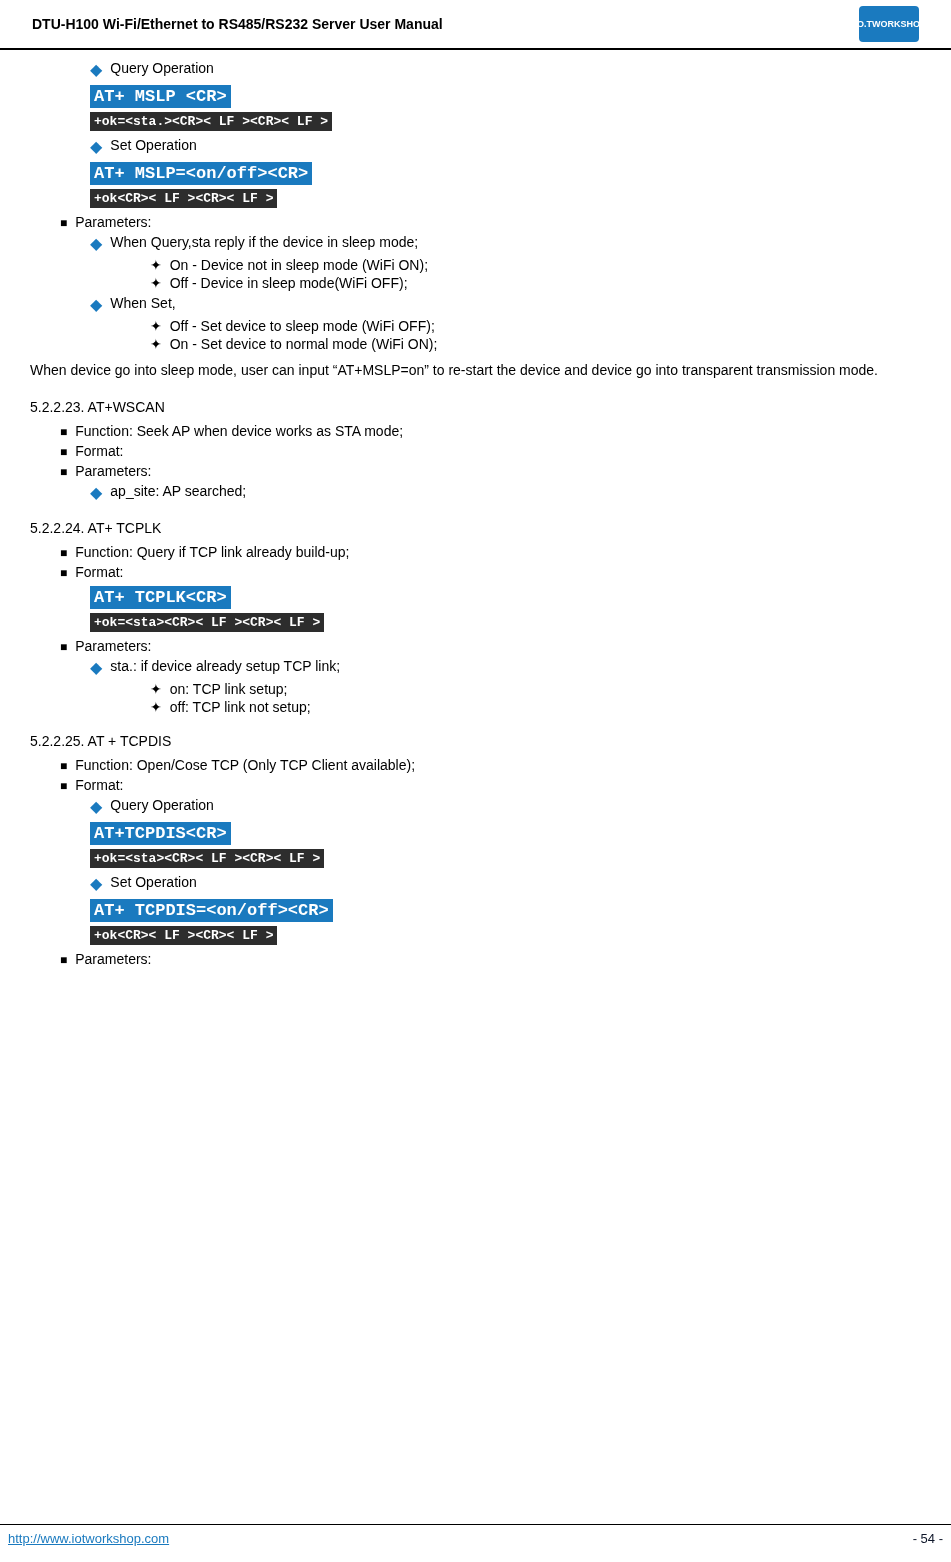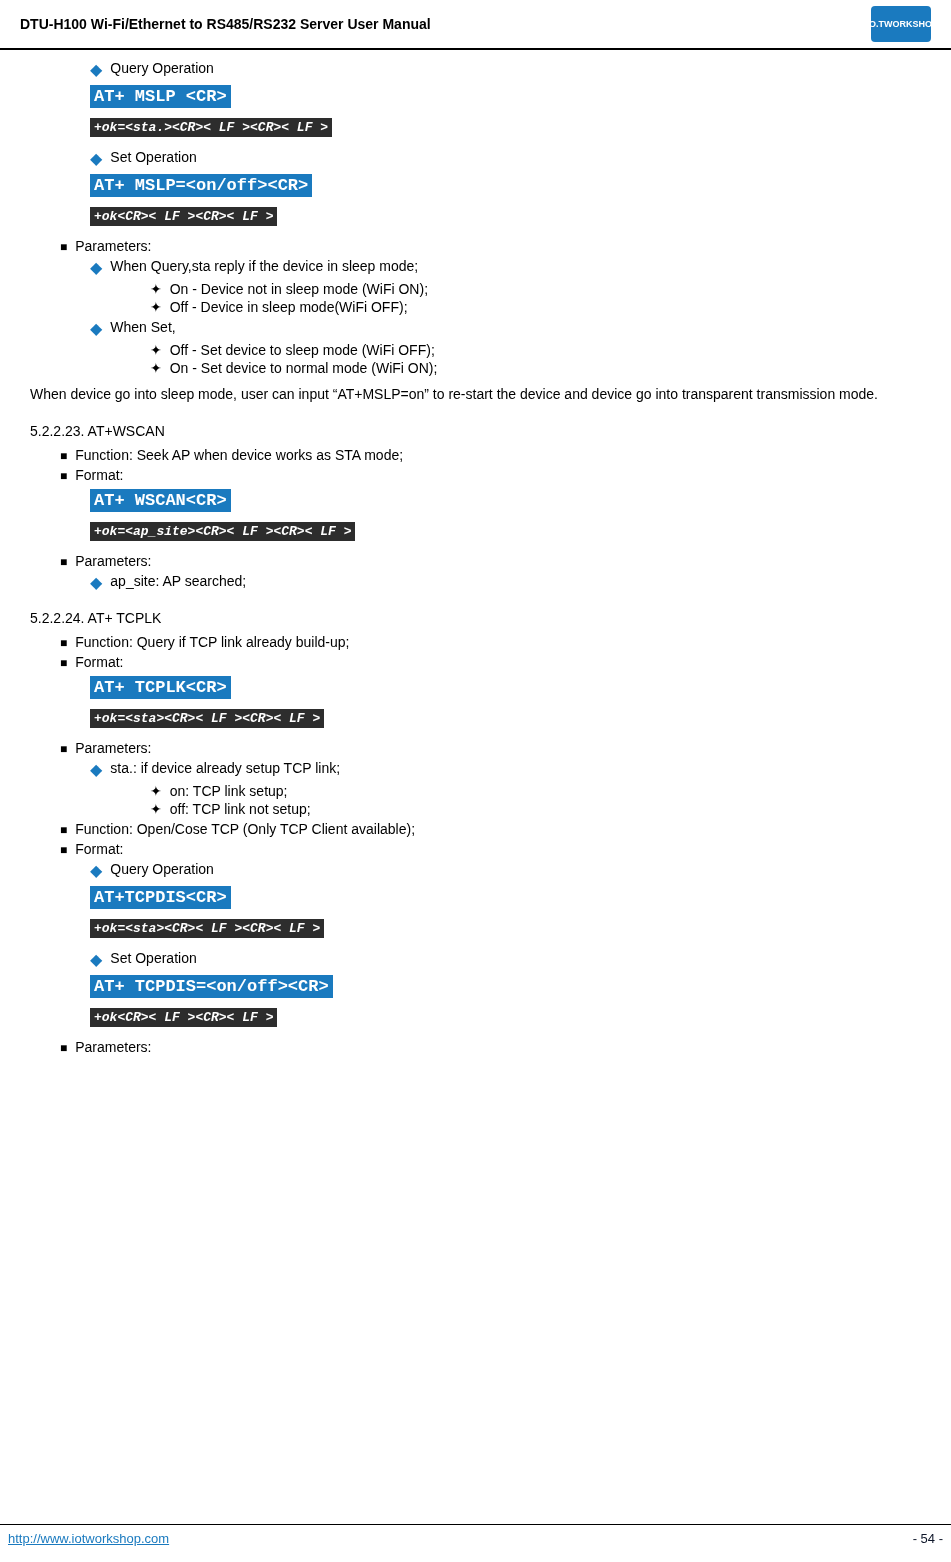--- a/index.html
+++ b/index.html
@@ -10,21 +10,21 @@
       background: #fff;
       width: 951px;
       min-height: 1562px;
       position: relative;
     }
     .page-header {
       display: flex;
       justify-content: space-between;
       align-items: center;
       border-bottom: 2px solid #000;
-      padding: 6px 20px;
+      padding: 6px 32px;
       margin-bottom: 10px;
     }
     .header-title {
       font-size: 14px;
       font-weight: bold;
     }
     .logo-box {
       width: 60px;
       height: 36px;
       background: #1a7abf;
@@ -52,22 +52,21 @@
       margin: 2px 0;
     }
     .highlight-dark {
       background: #2d2d2d;
       color: #fff;
       font-weight: bold;
       font-family: 'Courier New', monospace;
       font-size: 13px;
       padding: 2px 4px;
       display: inline-block;
-      margin: 8px 0;
-      font-style: italic;
+      margin: 2px 0;
     }
     .code-block {
       margin: 4px 0 4px 60px;
     }
     .diamond-item {
       display: flex;
       align-items: flex-start;
       margin: 4px 0;
     }
     .diamond {
@@ -201,24 +200,20 @@
   <div class="indent-1 square-item">
     <span class="square">■</span>
     <span>Function: Seek AP when device works as STA mode;</span>
   </div>
 
   <div class="indent-1 square-item">
     <span class="square">■</span>
     <span>Format:</span>
   </div>
 
-  <div class="code-block">
-    <div><span class="highlight-blue">AT+ WSCAN&lt;CR&gt;</span></div>
-    <div><span class="highlight-dark">+ok=&lt;ap_site&gt;&lt;CR&gt;&lt; LF &gt;&lt;CR&gt;&lt; LF &gt;</span></div>
-  </div>
 
   <div class="indent-1 square-item">
     <span class="square">■</span>
     <span>Parameters:</span>
   </div>
 
   <div class="indent-2 diamond-item">
     <span class="diamond">◆</span>
     <span>ap_site: AP searched;</span>
   </div>
@@ -252,20 +247,21 @@
 
   <div class="indent-4 arrow-item">
     <span class="arrow">✦</span>
     <span>on: TCP link setup;</span>
   </div>
   <div class="indent-4 arrow-item">
     <span class="arrow">✦</span>
     <span>off: TCP link not setup;</span>
   </div>
 
+  <div class="section-heading">5.2.2.25.  AT + TCPDIS</div>
 
   <div class="indent-1 square-item">
     <span class="square">■</span>
     <span>Function: Open/Cose TCP (Only TCP Client available);</span>
   </div>
 
   <div class="indent-1 square-item">
     <span class="square">■</span>
     <span>Format:</span>
   </div>

